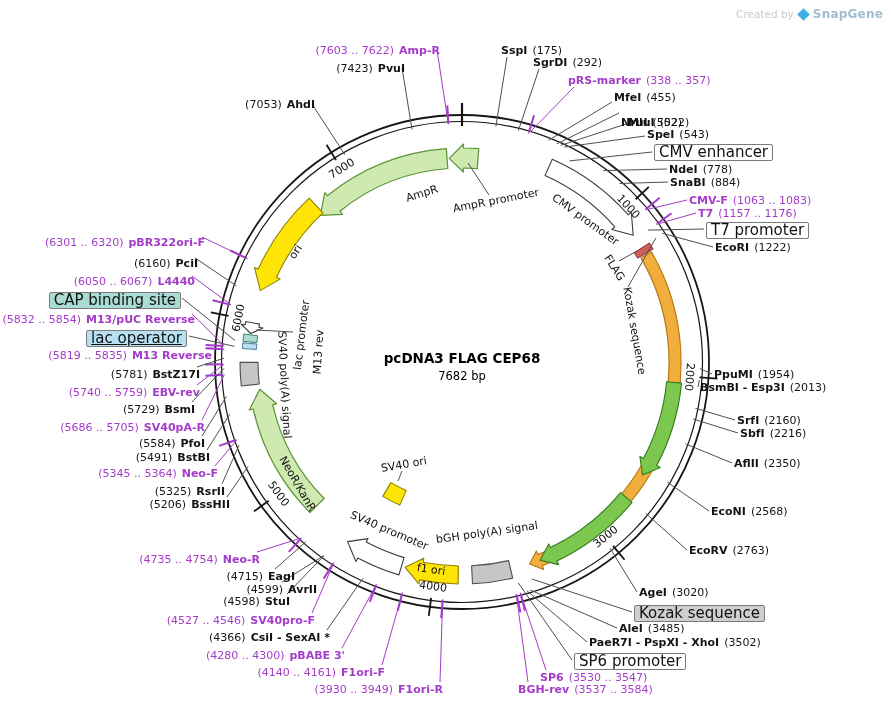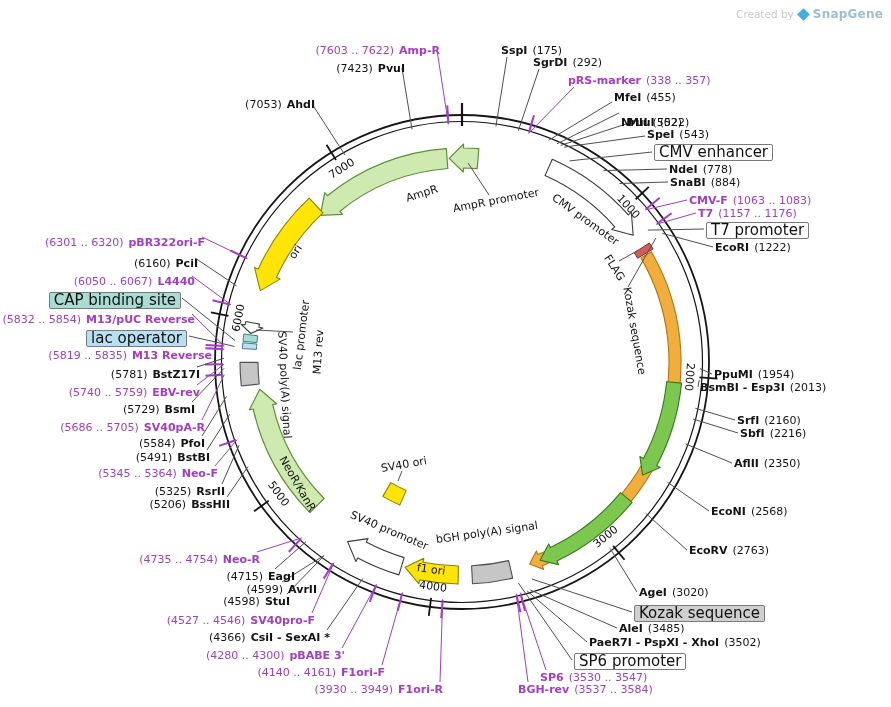--- a/index.html
+++ b/index.html
@@ -208,21 +208,21 @@
       <div class="site-label" style="right: 661px; top: 498px;"><span class="ps">(5206)</span><span class="nm">BssHII</span></div>
       <div class="site-label" style="right: 666px; top: 485px;"><span class="ps">(5325)</span><span class="nm">RsrII</span></div>
       <div class="site-label primer" style="right: 673px; top: 467px;"><span class="ps">(5345 .. 5364)</span><span class="nm">Neo-F</span></div>
       <div class="site-label" style="right: 681px; top: 451px;"><span class="ps">(5491)</span><span class="nm">BstBI</span></div>
       <div class="site-label" style="right: 686px; top: 437px;"><span class="ps">(5584)</span><span class="nm">PfoI</span></div>
       <div class="site-label primer" style="right: 686px; top: 421px;"><span class="ps">(5686 .. 5705)</span><span class="nm">SV40pA-R</span></div>
       <div class="site-label" style="right: 696px; top: 403px;"><span class="ps">(5729)</span><span class="nm">BsmI</span></div>
       <div class="site-label primer" style="right: 691px; top: 386px;"><span class="ps">(5740 .. 5759)</span><span class="nm">EBV-rev</span></div>
       <div class="site-label" style="right: 691px; top: 368px;"><span class="ps">(5781)</span><span class="nm">BstZ17I</span></div>
       <div class="site-label primer" style="right: 679px; top: 349px;"><span class="ps">(5819 .. 5835)</span><span class="nm">M13 Reverse</span></div>
-      <div class="box-label bg-blue" style="right: 704px; top: 330px;"><span>lac operator</span></div>
+      <div class="box-label bg-blue" style="right: 704px; top: 330px; text-decoration: underline;"><span>lac operator</span></div>
       <div class="site-label primer" style="right: 696px; top: 313px;"><span class="ps">(5832 .. 5854)</span><span class="nm">M13/pUC Reverse</span></div>
       <div class="box-label bg-teal" style="right: 710px; top: 292px;"><span>CAP binding site</span></div>
       <div class="site-label primer" style="right: 696px; top: 275px;"><span class="ps">(6050 .. 6067)</span><span class="nm">L4440</span></div>
       <div class="site-label" style="right: 693px; top: 257px;"><span class="ps">(6160)</span><span class="nm">PciI</span></div>
       <div class="site-label primer" style="right: 686px; top: 236px;"><span class="ps">(6301 .. 6320)</span><span class="nm">pBR322ori-F</span></div>
       <div class="site-label" style="right: 576px; top: 98px;"><span class="ps">(7053)</span><span class="nm">AhdI</span></div>
       <div class="site-label" style="right: 486px; top: 62px;"><span class="ps">(7423)</span><span class="nm">PvuI</span></div>
       <div class="site-label primer" style="right: 451px; top: 44px;"><span class="ps">(7603 .. 7622)</span><span class="nm">Amp-R</span></div>
       <div class="inner-label" style="left: 422px; top: 194px; transform: translate(-50%, -50%) rotate(-17deg);">AmpR</div>
       <div class="inner-label" style="left: 496px; top: 201px; transform: translate(-50%, -50%) rotate(-11deg);">AmpR promoter</div>
@@ -232,18 +232,22 @@
       <div class="inner-label" style="left: 296px; top: 252px; transform: translate(-50%, -50%) rotate(-57deg);">ori</div>
       <div class="inner-label" style="left: 302px; top: 335px; transform: translate(-50%, -50%) rotate(-83deg);">lac promoter</div>
       <div class="inner-label" style="left: 319px; top: 352px; transform: translate(-50%, -50%) rotate(-86deg);">M13 rev</div>
       <div class="inner-label" style="left: 284px; top: 385px; transform: translate(-50%, -50%) rotate(87deg);">SV40 poly(A) signal</div>
       <div class="inner-label" style="left: 297px; top: 484px; transform: translate(-50%, -50%) rotate(60deg);">NeoR/KanR</div>
       <div class="inner-label" style="left: 389px; top: 531px; transform: translate(-50%, -50%) rotate(23deg);">SV40 promoter</div>
       <div class="inner-label" style="left: 404px; top: 465px; transform: translate(-50%, -50%) rotate(-10deg);">SV40 ori</div>
       <div class="inner-label" style="left: 431px; top: 570px; transform: translate(-50%, -50%) rotate(8deg);">f1 ori</div>
       <div class="inner-label" style="left: 487px; top: 533px; transform: translate(-50%, -50%) rotate(-8deg);">bGH poly(A) signal</div>
     </div>
+  <div class="center-title">
+    <div class="pname">pcDNA3 FLAG CEP68</div>
+    <div class="psize">7682 bp</div>
+  </div>
   <div class="watermark">
     <span class="wm-created">Created by</span>
     <span class="wm-diamond"></span>
     <span class="wm-brand">SnapGene</span>
   </div>
 </div>
 
 </body></html>

